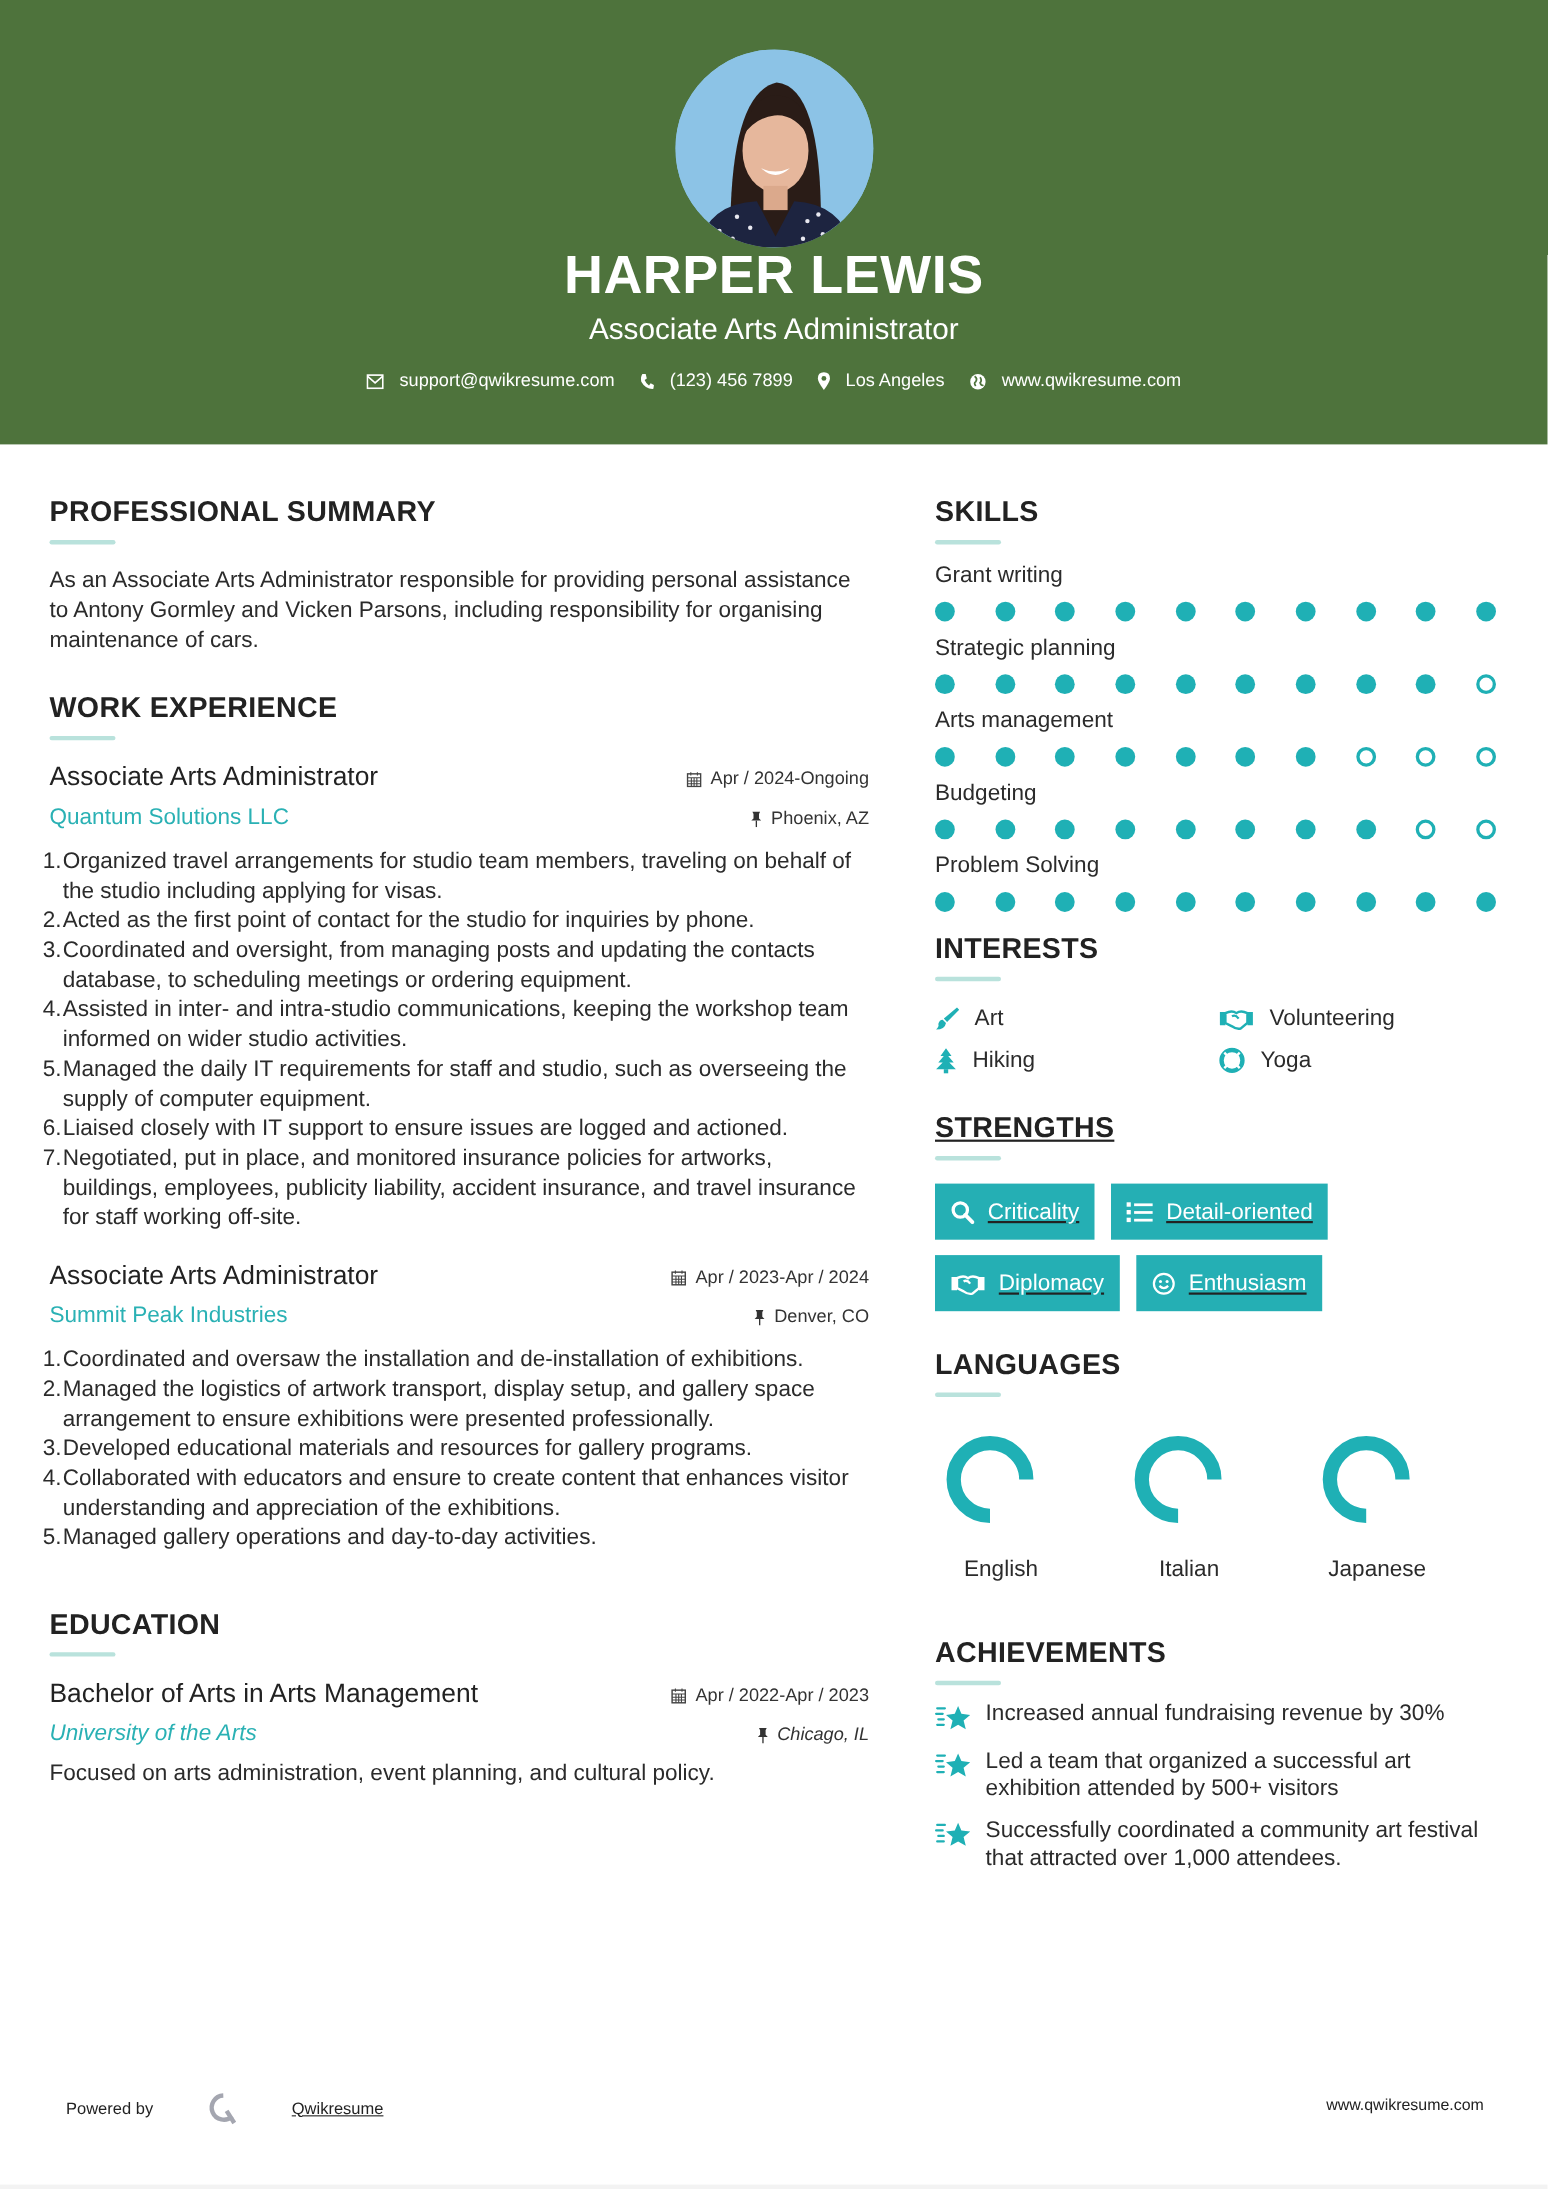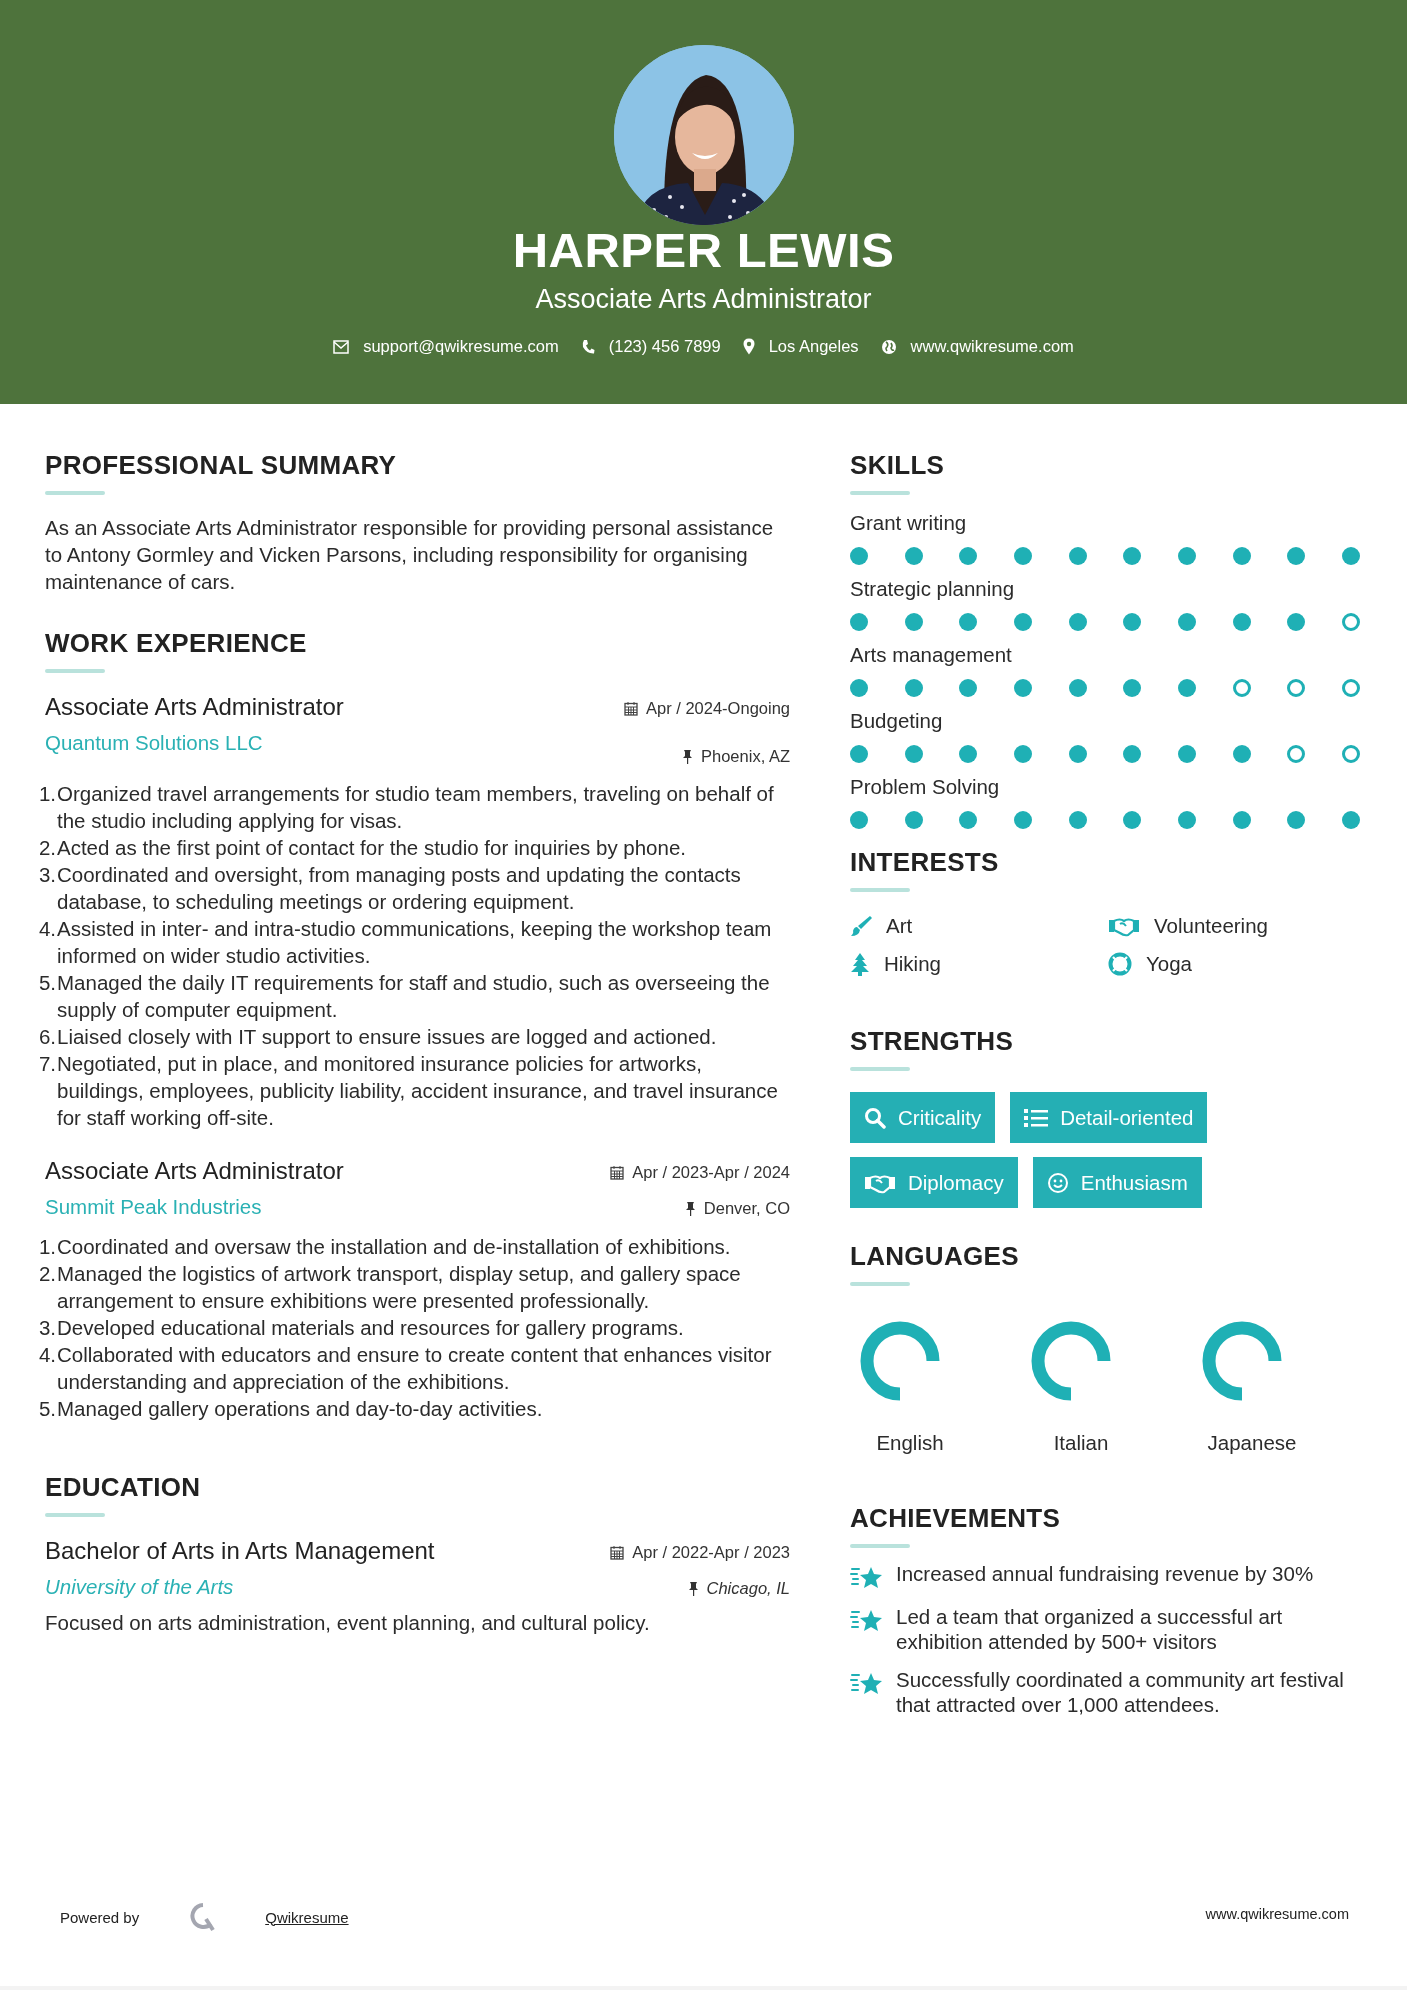--- a/index.html
+++ b/index.html
@@ -135,21 +135,21 @@
         <div class="job-meta" style="margin-top:6px;">
           <svg width="14" height="15" viewBox="0 0 14 15">
               <rect x="1" y="2.5" width="12" height="11.5" fill="none" stroke="#444" stroke-width="1.3"></rect>
               <path d="M1 6 H13 M4 1 V4 M10 1 V4 M1 9 H13 M1 11.5 H13 M4.5 6 V14 M7 6 V14 M9.5 6 V14" stroke="#444" stroke-width="1"></path>
             </svg>
           <span>Apr / 2024-Ongoing</span>
         </div>
       </div>
       <div class="job-head" style="margin-top:10px;">
         <div class="company">Quantum Solutions LLC</div>
-        <div class="job-meta" style="margin-top:16px;">
+        <div class="job-meta" style="margin-top:4px;">
           <svg width="11" height="15" viewBox="0 0 11 15">
               <path d="M2 1 H9 L8 3 V7 L10 9 H1 L3 7 V3 Z" fill="#333"></path>
               <rect x="5" y="9" width="1.2" height="6" fill="#333"></rect>
             </svg>
           <span>Phoenix, AZ</span>
         </div>
       </div>
       <ol class="bullets">
         <li>
             <span class="num">1.</span>
@@ -358,21 +358,21 @@
         <svg width="24" height="24" viewBox="0 0 24 24">
             <circle cx="12" cy="12" r="9.5" fill="none" stroke="#1fb0b5" stroke-width="4"></circle>
             <circle cx="12" cy="12" r="5" fill="#fff"></circle>
             <path d="M5 5 L9 9 M19 5 L15 9 M5 19 L9 15 M19 19 L15 15" stroke="#fff" stroke-width="2.2"></path>
           </svg>
         <span>Yoga</span>
       </div>
     </div>
   </section>
 
-  <section style="margin-top:50px;">
+  <section style="margin-top:34px;text-decoration:underline;">
     <div class="sec-title">STRENGTHS</div>
     <div class="sec-rule" style="width:60px;"></div>
     <div class="tags">
       <div class="tag">
         <svg width="22" height="22" viewBox="0 0 22 22">
             <circle cx="9" cy="9" r="6.5" fill="none" stroke="#fff" stroke-width="3"></circle>
             <path d="M13.5 13.5 L20 20" stroke="#fff" stroke-width="3.5" stroke-linecap="round"></path>
           </svg>
         <span>Criticality</span>
       </div>

